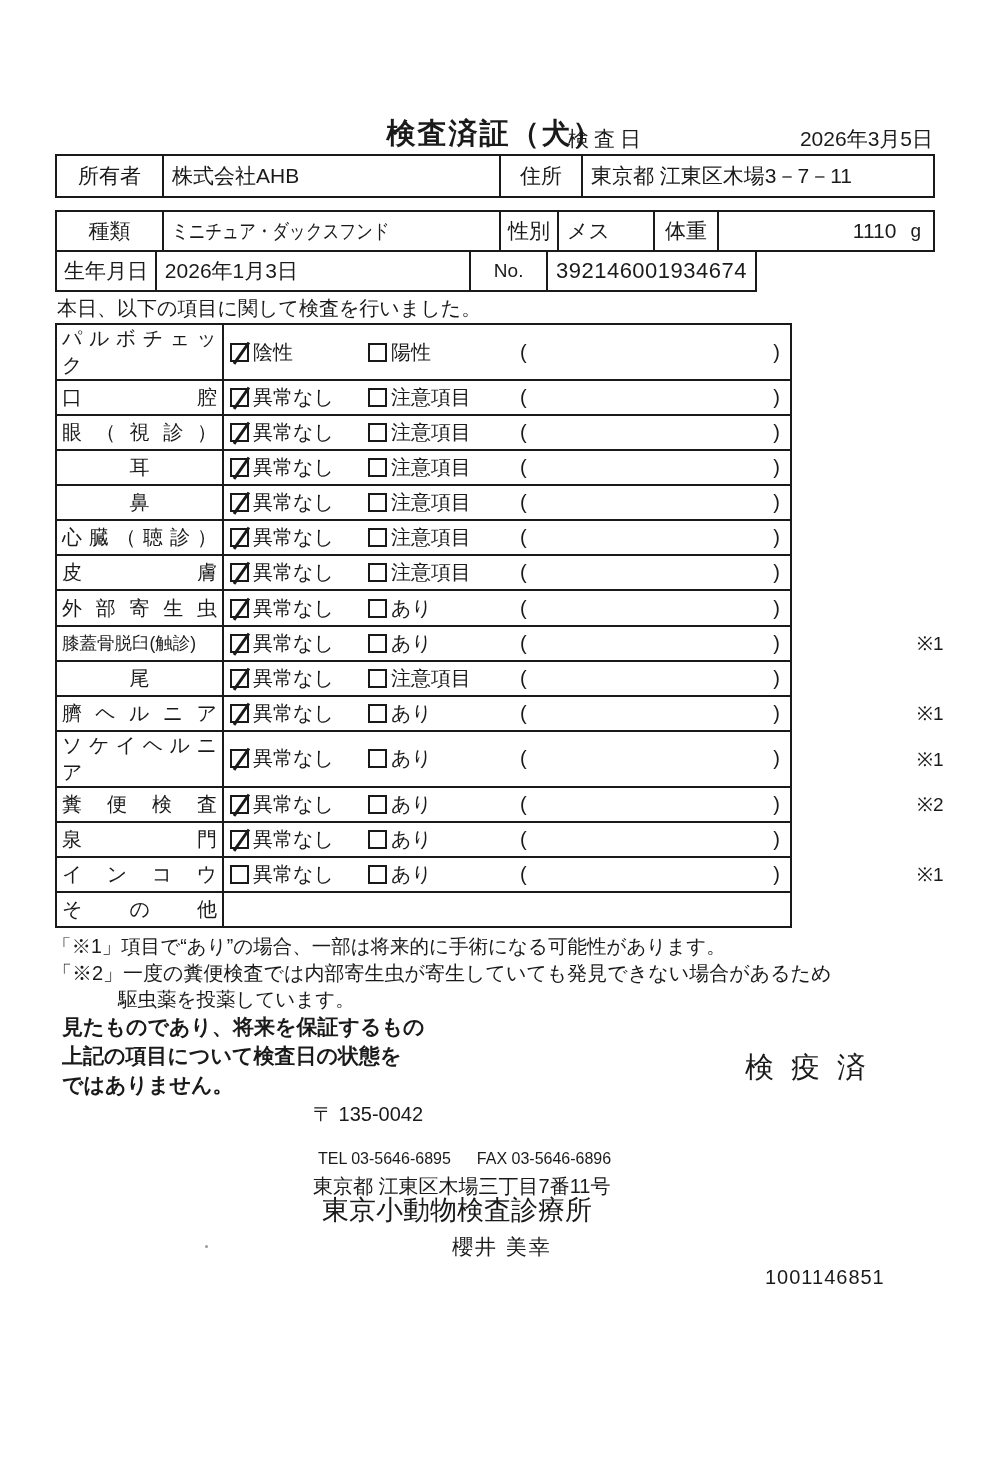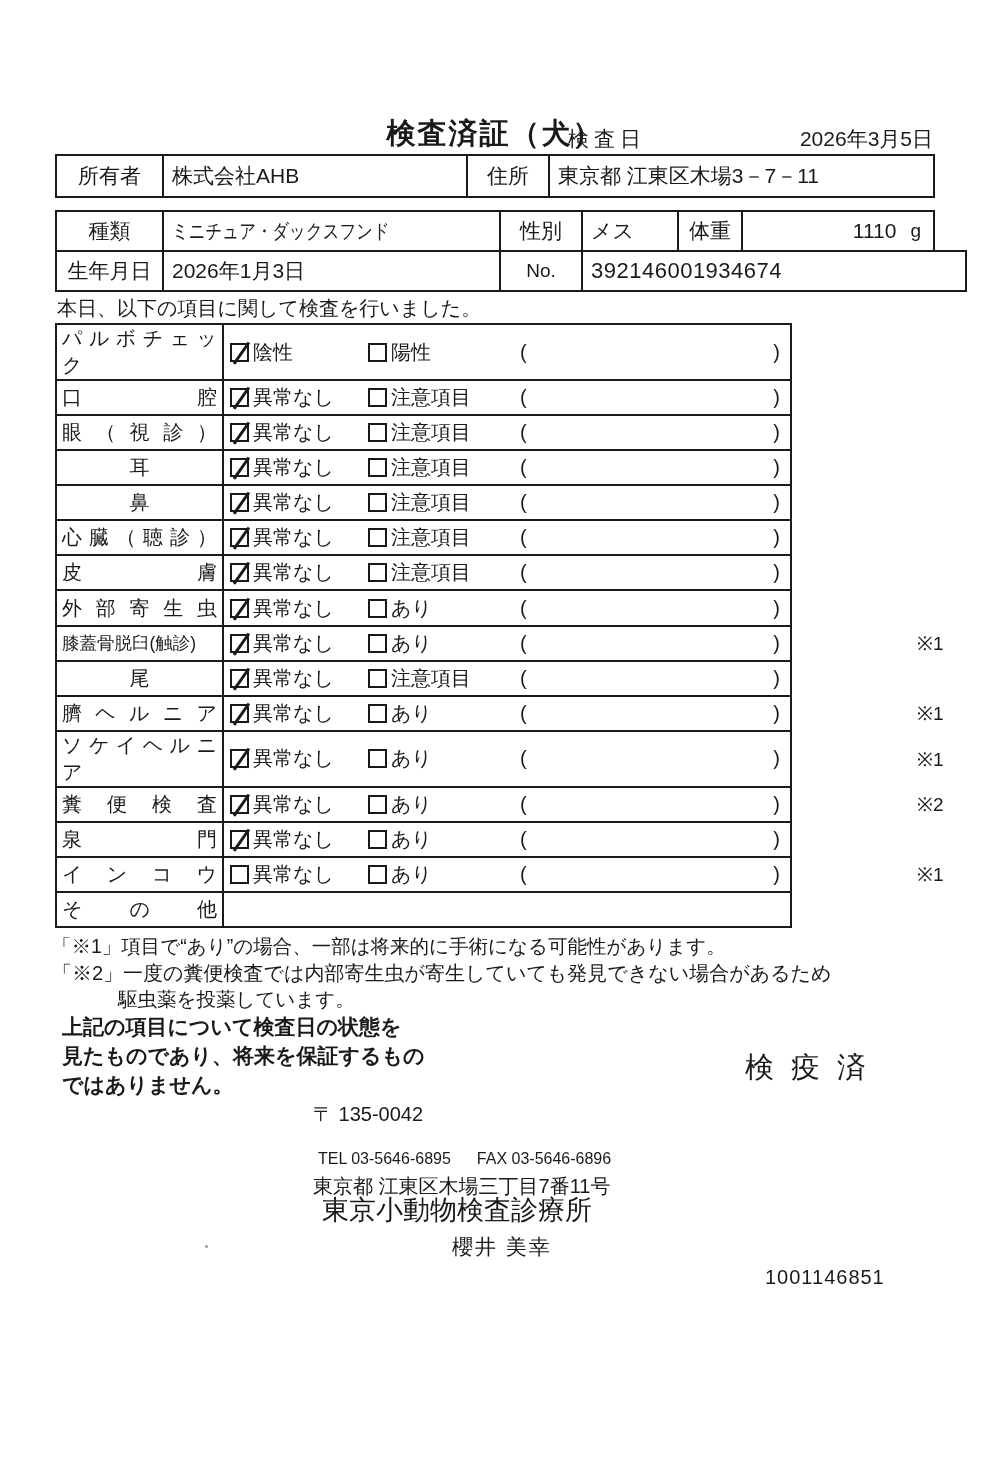--- a/index.html
+++ b/index.html
@@ -12,25 +12,25 @@
   .title{left:0;top:70px;width:990px;text-align:center;font-size:29px;font-weight:600;letter-spacing:2px;margin-top:44px;}
   .insp-label{left:568px;top:125px;font-size:21px;letter-spacing:5px;}
   .insp-value{top:125px;right:75px;font-size:21px;}
   
   .ftable{display:flex;align-items:stretch;border:2.5px solid #1a1a1a;box-sizing:border-box;background:#fff;}
   .fcell{display:flex;align-items:center;font-size:21px;box-sizing:border-box;padding:0 8px;white-space:nowrap;}
   .fcell.sep{border-left:2px solid #1a1a1a;}
   .fcell.lbl{justify-content:center;padding:0 2px;}
   .t1{left:55px;top:154px;width:880px;height:44px;}
   .t2a{left:55px;top:210px;width:880px;height:42px;}
-  .t2b{left:55px;top:250px;width:912px;height:42px;}
-  .w-owner-lbl{width:105px;} .w-owner-val{width:304px;}
+  .t2b{left:55px;top:250px;width:702px;height:42px;}
+  .w-owner-lbl{width:105px;} .w-owner-val{width:337px;}
   .w-addr-lbl{width:82px;}   .w-addr-val{flex:1;}
   .w-breed-lbl{width:105px;} .w-breed-val{width:337px;}
-  .w-sex-lbl{width:82px;}    .w-sex-val{width:96px;}
+  .w-sex-lbl{width:58px;}    .w-sex-val{width:96px;}
   .w-wt-lbl{width:64px;}     .w-wt-val{flex:1;justify-content:flex-end;padding-right:12px;gap:14px;}
   .w-no-lbl{width:82px;font-size:19px;}
   .w-no-val{flex:1;font-size:22px;letter-spacing:0.5px;}
   .condensed{display:inline-block;transform:scaleX(0.82);transform-origin:left center;font-size:20px;}
   .wt-unit{font-size:19px;}
   
   .intro{left:57px;top:295px;font-size:20px;}
   
   .exam{left:55px;top:323px;width:737px;height:605px;border:2.5px solid #1a1a1a;box-sizing:border-box;
         display:flex;flex-direction:column;background:#fff;}
@@ -396,22 +396,22 @@
       <div class="exam-content"></div>
       <div class="exam-note"></div>
     </div>
   </div>
 
   <div class="abs fn1">「※1」項目で“あり”の場合、一部は将来的に手術になる可能性があります。</div>
   <div class="abs fn2">「※2」一度の糞便検査では内部寄生虫が寄生していても発見できない場合があるため</div>
   <div class="abs fn3">駆虫薬を投薬しています。</div>
 
   <div class="abs disc">
+    <div>見たものであり、将来を保証するもの</div>
     <div>上記の項目について検査日の状態を</div>
-    <div>見たものであり、将来を保証するもの</div>
     <div>ではありません。</div>
   </div>
 
   <div class="abs stamp">検疫済</div>
 
   <div class="abs postal">
     <span>〒 135-0042</span>
     <span>東京都 江東区木場三丁目7番11号</span>
   </div>
 

